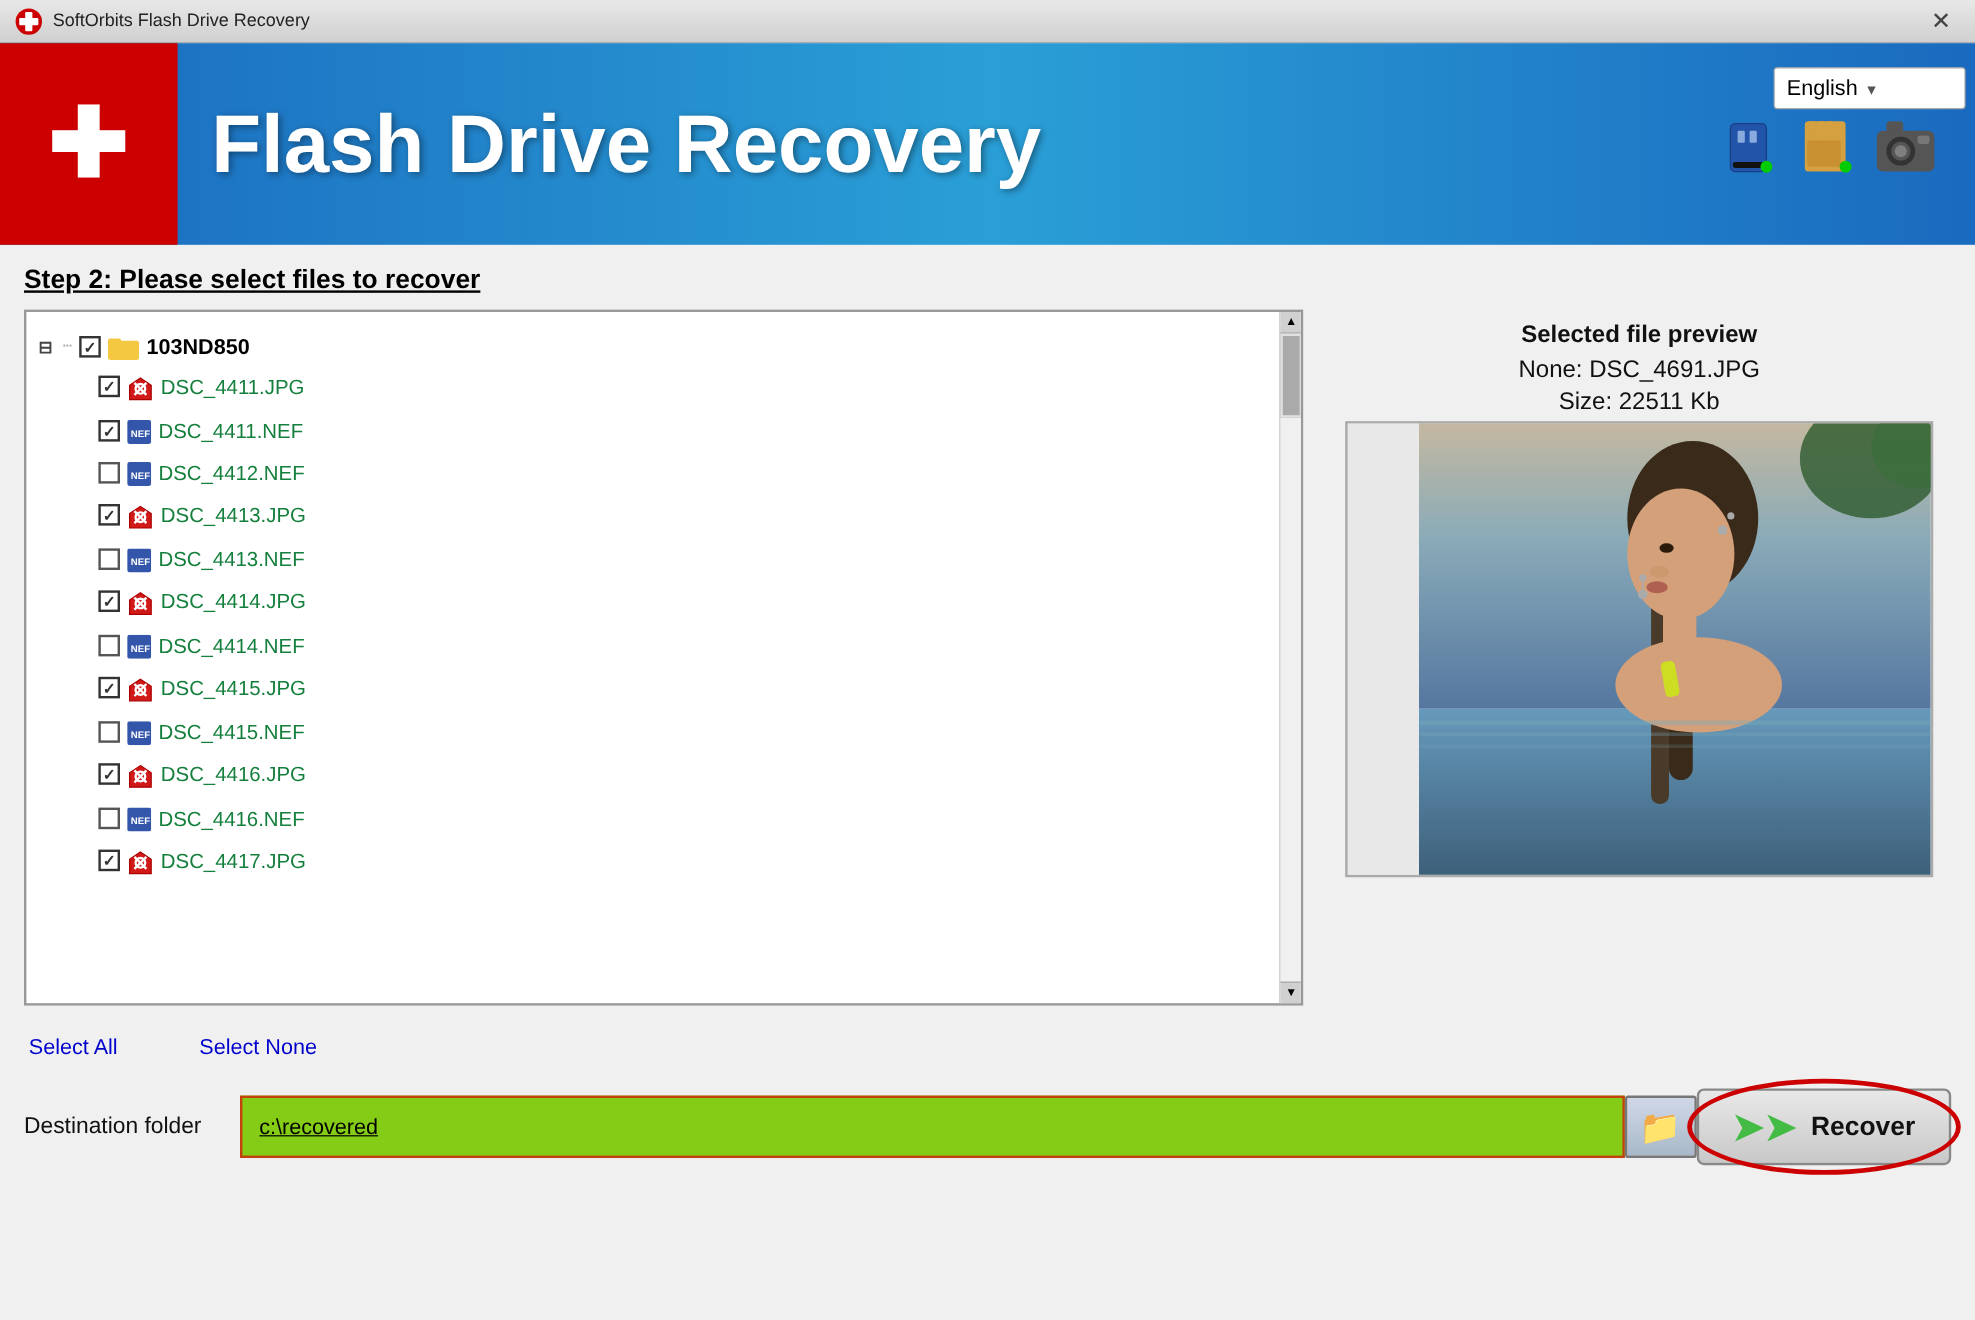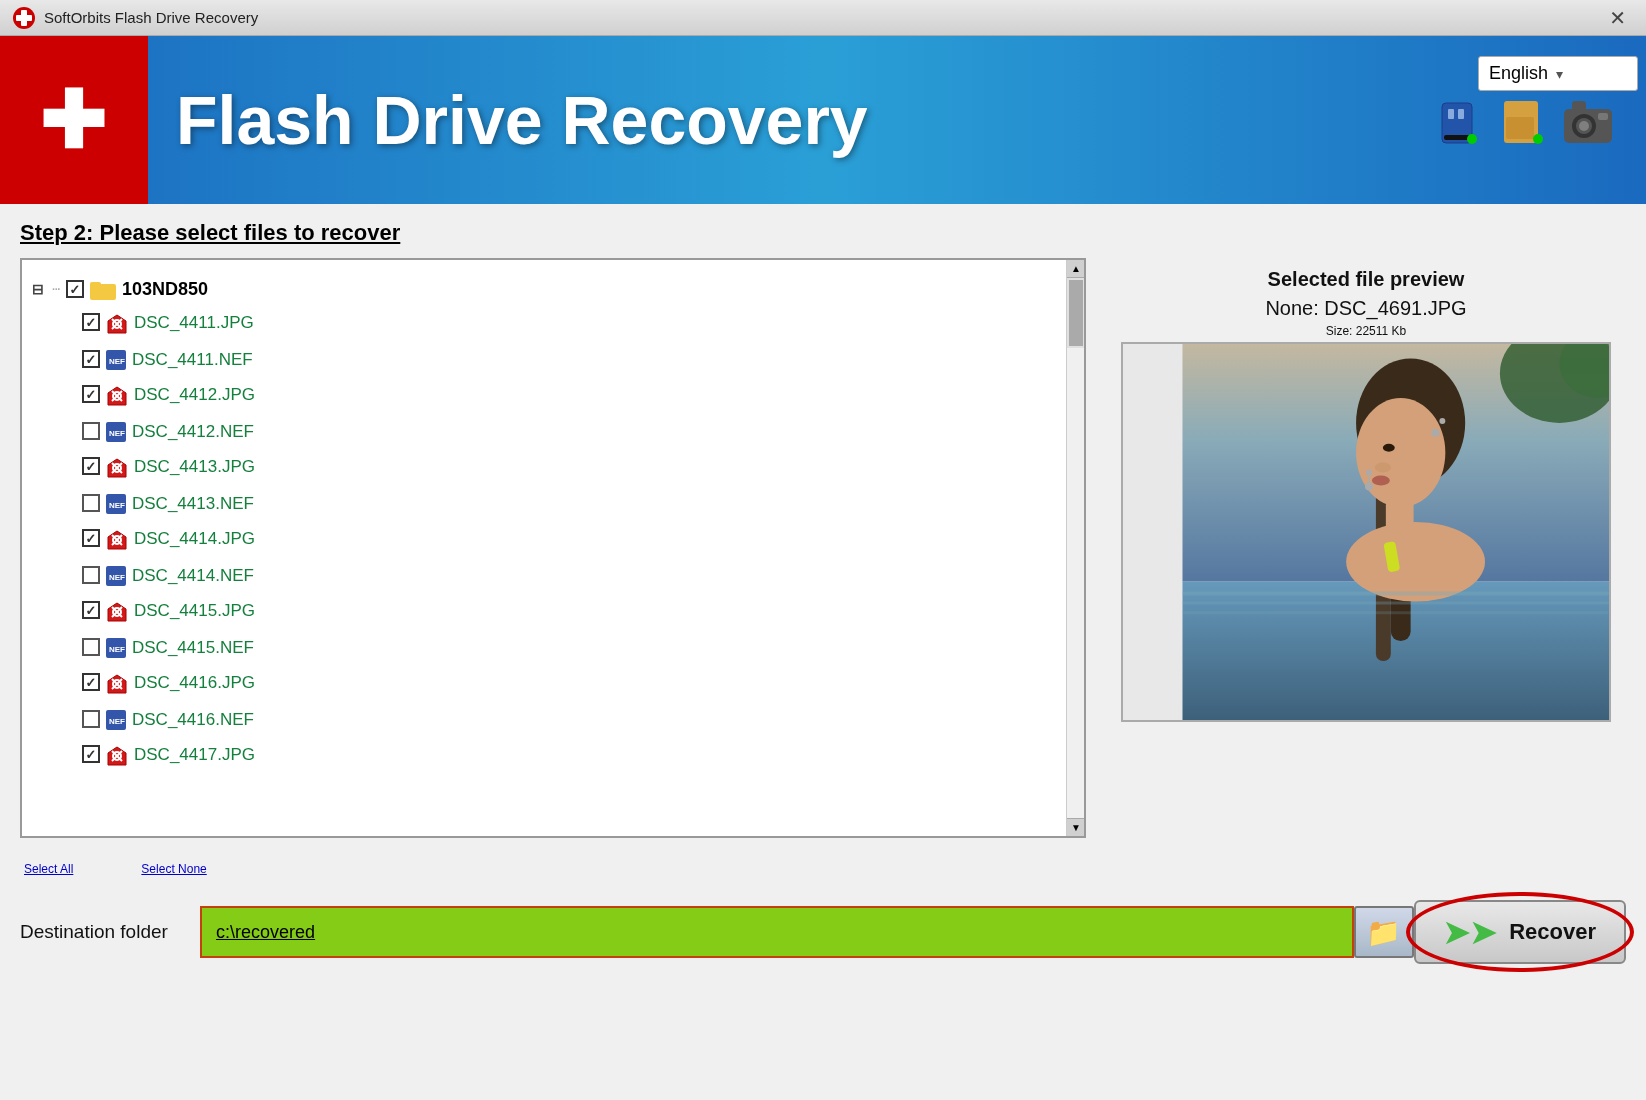--- a/index.html
+++ b/index.html
@@ -182,21 +182,21 @@
       color: #111;
       margin-bottom: 6px;
       font-weight: bold;
     }
     .preview-name {
       font-size: 20px;
       color: #111;
       margin-bottom: 4px;
     }
     .preview-size {
-      font-size: 12px;
+      font-size: 20px;
       color: #111;
       margin-bottom: 4px;
     }
     .preview-image-container {
       border: 2px solid #aaa;
       width: 490px;
       height: 380px;
       background: #e0e0e0;
       overflow: hidden;
       display: flex;
@@ -208,23 +208,22 @@
     
     .bottom-controls {
       padding: 20px 20px 16px 20px;
     }
     .select-buttons {
       display: flex;
       gap: 60px;
       margin-bottom: 20px;
     }
     .select-btn {
-      font-size: 12px;
+      font-size: 18px;
       color: #0000cc;
-      text-decoration: underline;
       cursor: pointer;
       background: none;
       border: none;
       padding: 4px;
     }
 
     .destination-row {
       display: flex;
       align-items: center;
     }
@@ -402,31 +401,20 @@
               </svg></span>
             <span>DSC_4411.JPG</span>
           </div>
           <div class="tree-item">
             <div class="checkbox checked"></div>
             <span><svg width="20" height="20" viewBox="0 0 20 20">
                 <rect width="20" height="20" rx="2" fill="#3355aa"></rect>
                 <text x="3" y="14" font-size="8" fill="white" font-family="Arial" font-weight="bold">NEF</text>
               </svg></span>
             <span>DSC_4411.NEF</span>
-          </div>
-          <div class="tree-item">
-            <div class="checkbox checked"></div>
-            <span><svg width="22" height="22" viewBox="0 0 22 22">
-                <polygon points="11,2 20,8 20,20 2,20 2,8" fill="#cc0000" opacity="0.9"></polygon>
-                <polygon points="11,2 20,8 20,20 2,20 2,8" fill="none" stroke="#aa0000" stroke-width="1"></polygon>
-                <line x1="6" y1="6" x2="16" y2="16" stroke="white" stroke-width="2"></line>
-                <line x1="6" y1="16" x2="16" y2="6" stroke="white" stroke-width="2"></line>
-                <circle cx="11" cy="11" r="4" fill="none" stroke="white" stroke-width="2"></circle>
-              </svg></span>
-            <span>DSC_4412.JPG</span>
           </div>
           <div class="tree-item">
             <div class="checkbox"></div>
             <span><svg width="20" height="20" viewBox="0 0 20 20">
                 <rect width="20" height="20" rx="2" fill="#3355aa"></rect>
                 <text x="3" y="14" font-size="8" fill="white" font-family="Arial" font-weight="bold">NEF</text>
               </svg></span>
             <span>DSC_4412.NEF</span>
           </div>
           <div class="tree-item">

